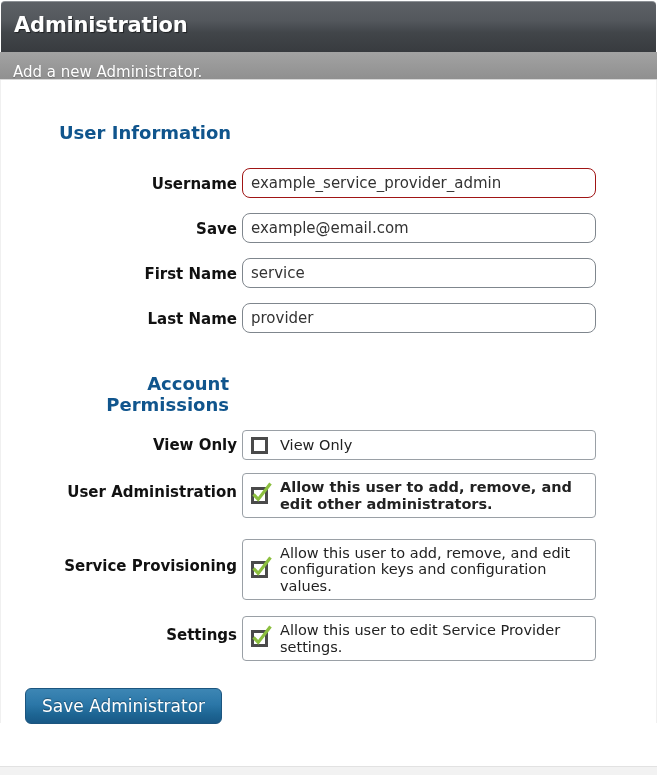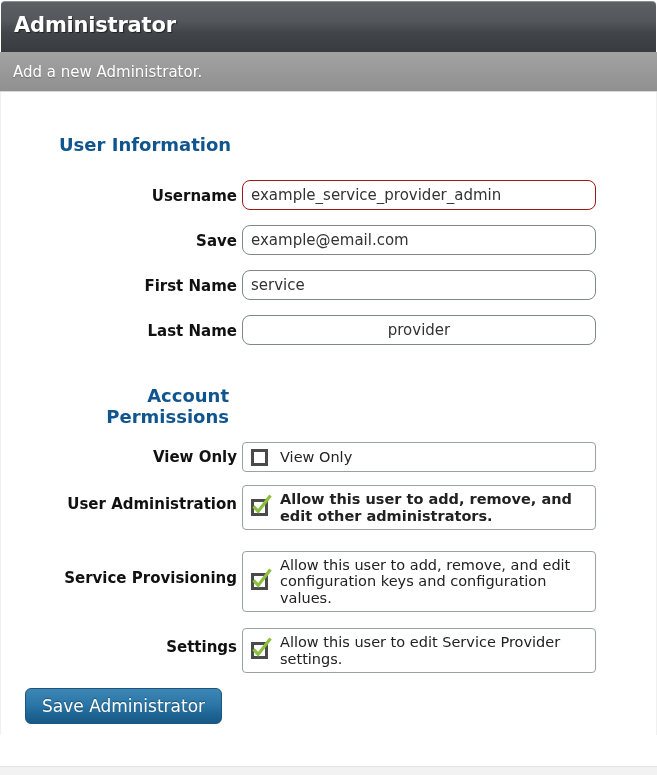--- a/index.html
+++ b/index.html
@@ -40,21 +40,21 @@
     font-size: 21px;
     font-weight: bold;
     color: #ffffff;
     text-shadow: 1px 1px 1px rgba(0,0,0,0.55);
     letter-spacing: -0.2px;
   }
 
   
   .subheader {
     position: relative;
-    height: 40px;
+    height: 28px;
     background: linear-gradient(to bottom, #a3a3a3 0%, #999999 50%, #909090 100%);
     border-bottom: 1px solid #d8d8d8;
     box-sizing: border-box;
   }
   .subheader-text {
     position: absolute;
     left: 13px;
     top: 11px;
     font-size: 15px;
     color: #ffffff;
@@ -207,21 +207,21 @@
     border-top: 1px solid #e2e2e2;
     box-sizing: border-box;
   }
 </style>
 </head>
 <body>
 
 <div class="page">
 
   <div class="titlebar">
-    <div class="titlebar-text">Administrator</div>
+    <div class="titlebar-text">Administration</div>
   </div>
 
   <div class="subheader">
     <div class="subheader-text">Add a new Administrator.</div>
   </div>
 
   <div class="form-body">
 
     <div class="section-title user-info">User Information</div>
 
@@ -235,21 +235,21 @@
       <input class="field" type="text" style="top: 0px;" value="example@email.com">
     </div>
 
     <div class="row" style="top:178px;">
       <div class="row-label" style="top:7px;">First Name</div>
       <input class="field" type="text" style="top: 0px;" value="service">
     </div>
 
     <div class="row" style="top:223px;">
       <div class="row-label" style="top:7px;">Last Name</div>
-      <input class="field" type="text" style="top: 0px; text-align: center;" value="provider">
+      <input class="field" type="text" style="top: 0px;" value="provider">
     </div>
 
     <div class="section-title acct-perm">
       <div>Account</div>
       <div>Permissions</div>
     </div>
 
     <div class="row" style="top:350px;">
       <div class="row-label" style="top:6px;">View Only</div>
       <div class="checkbox-box" style="top:0px;height:30px;">

